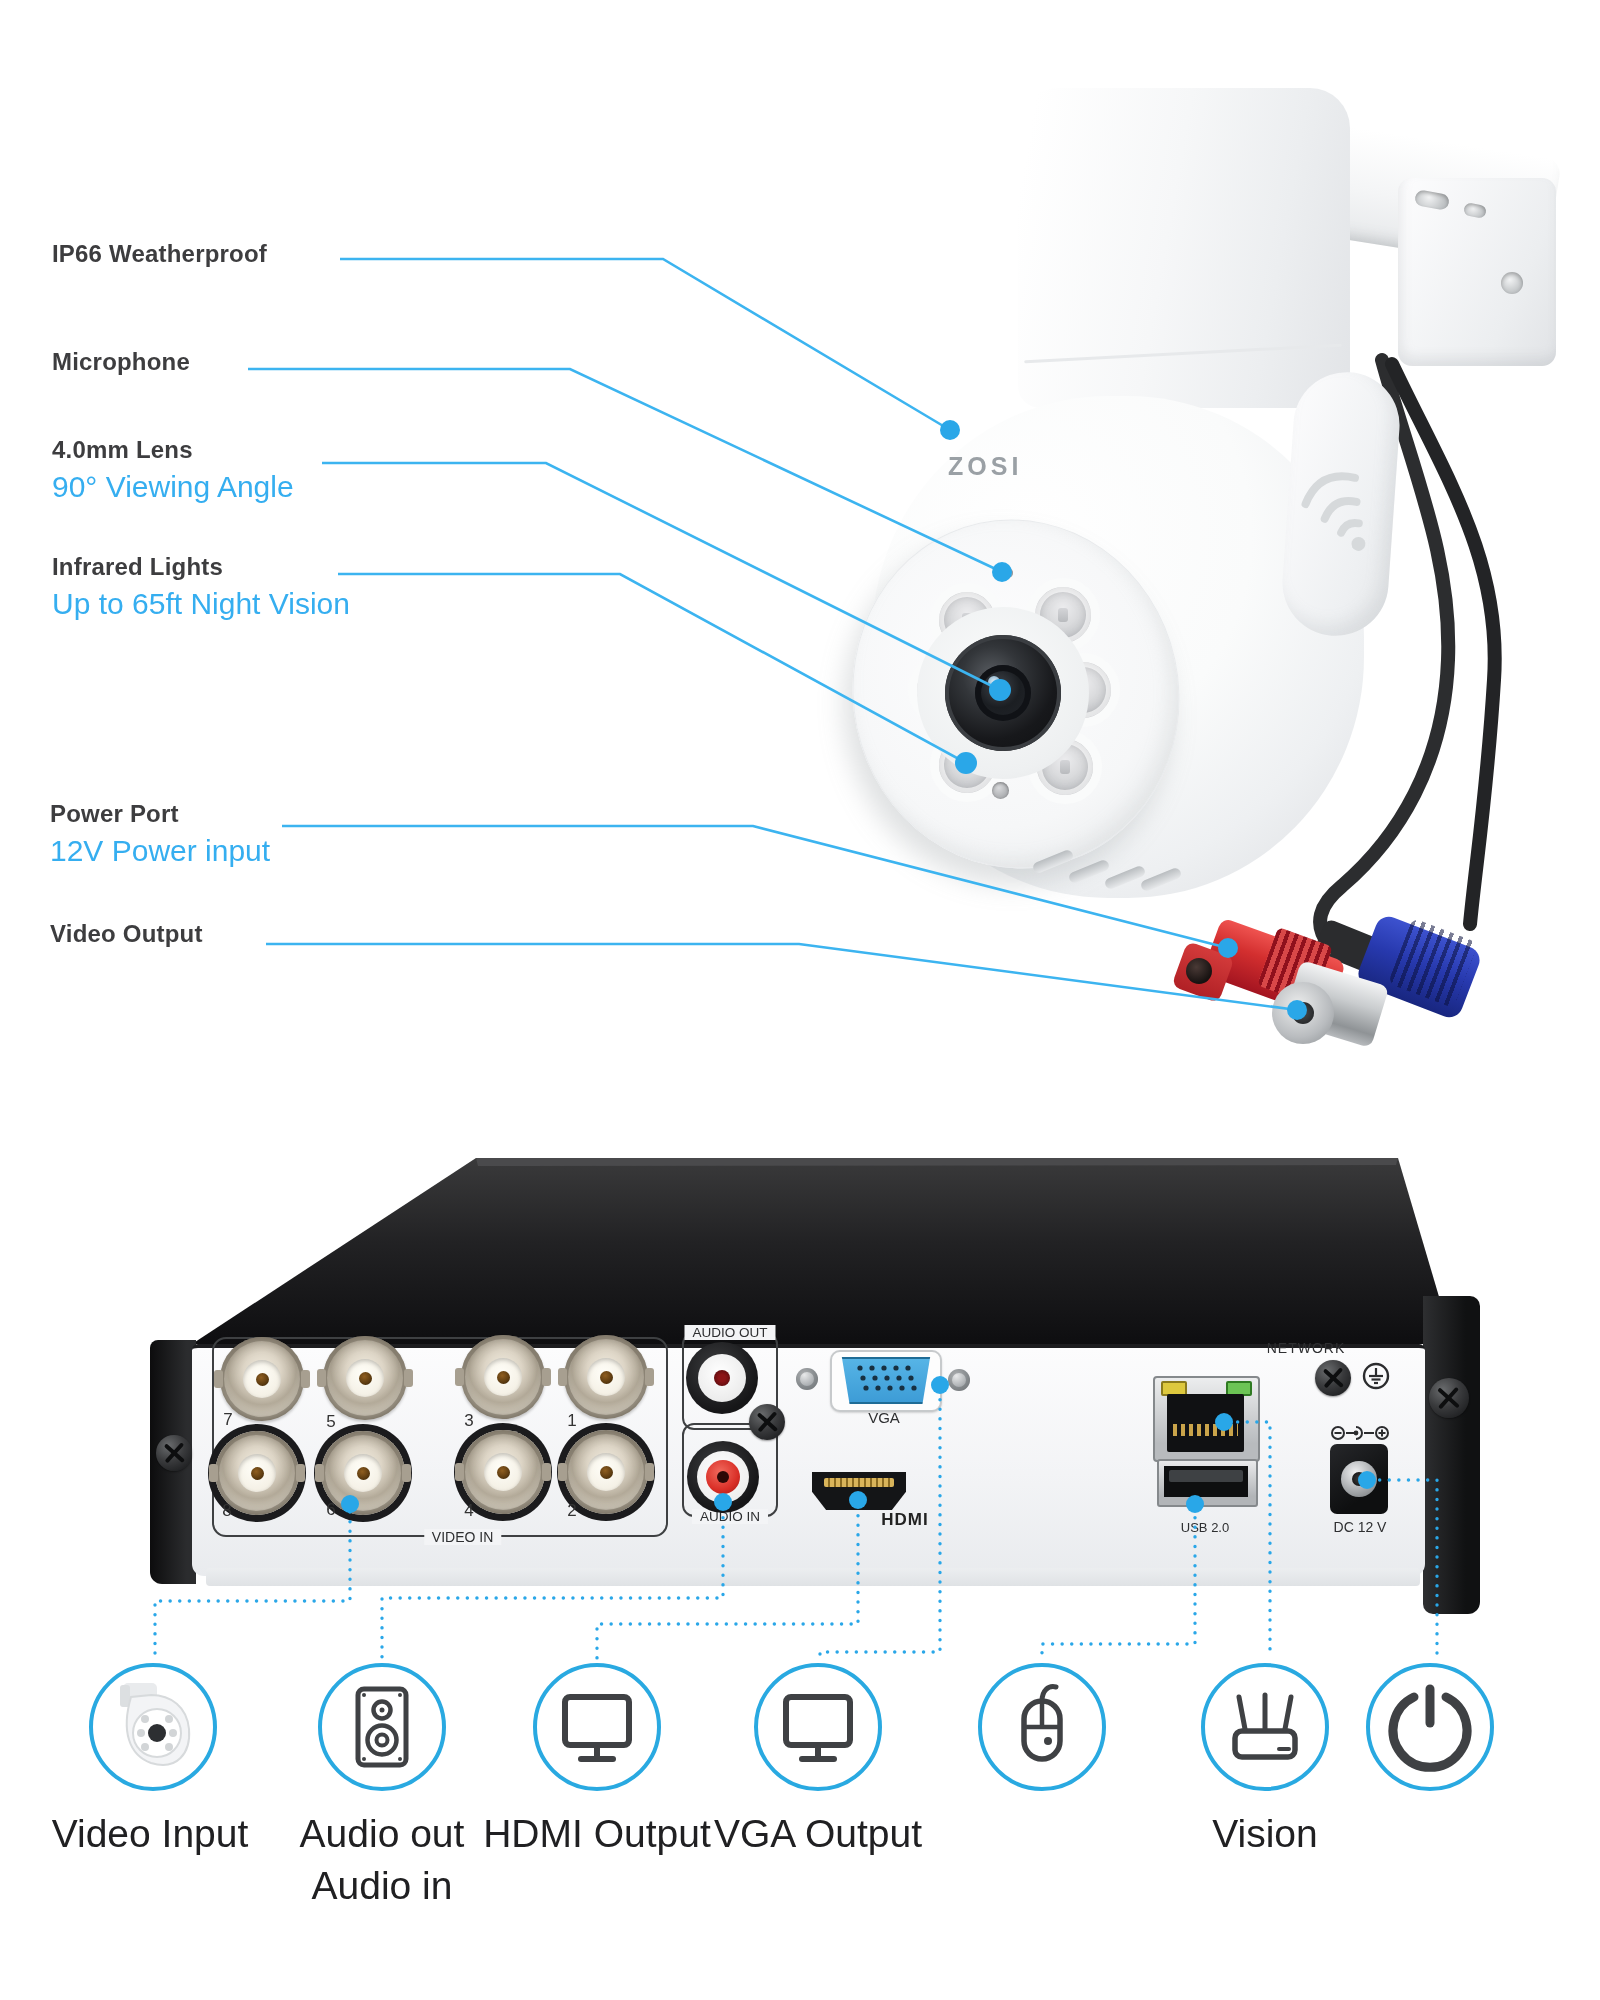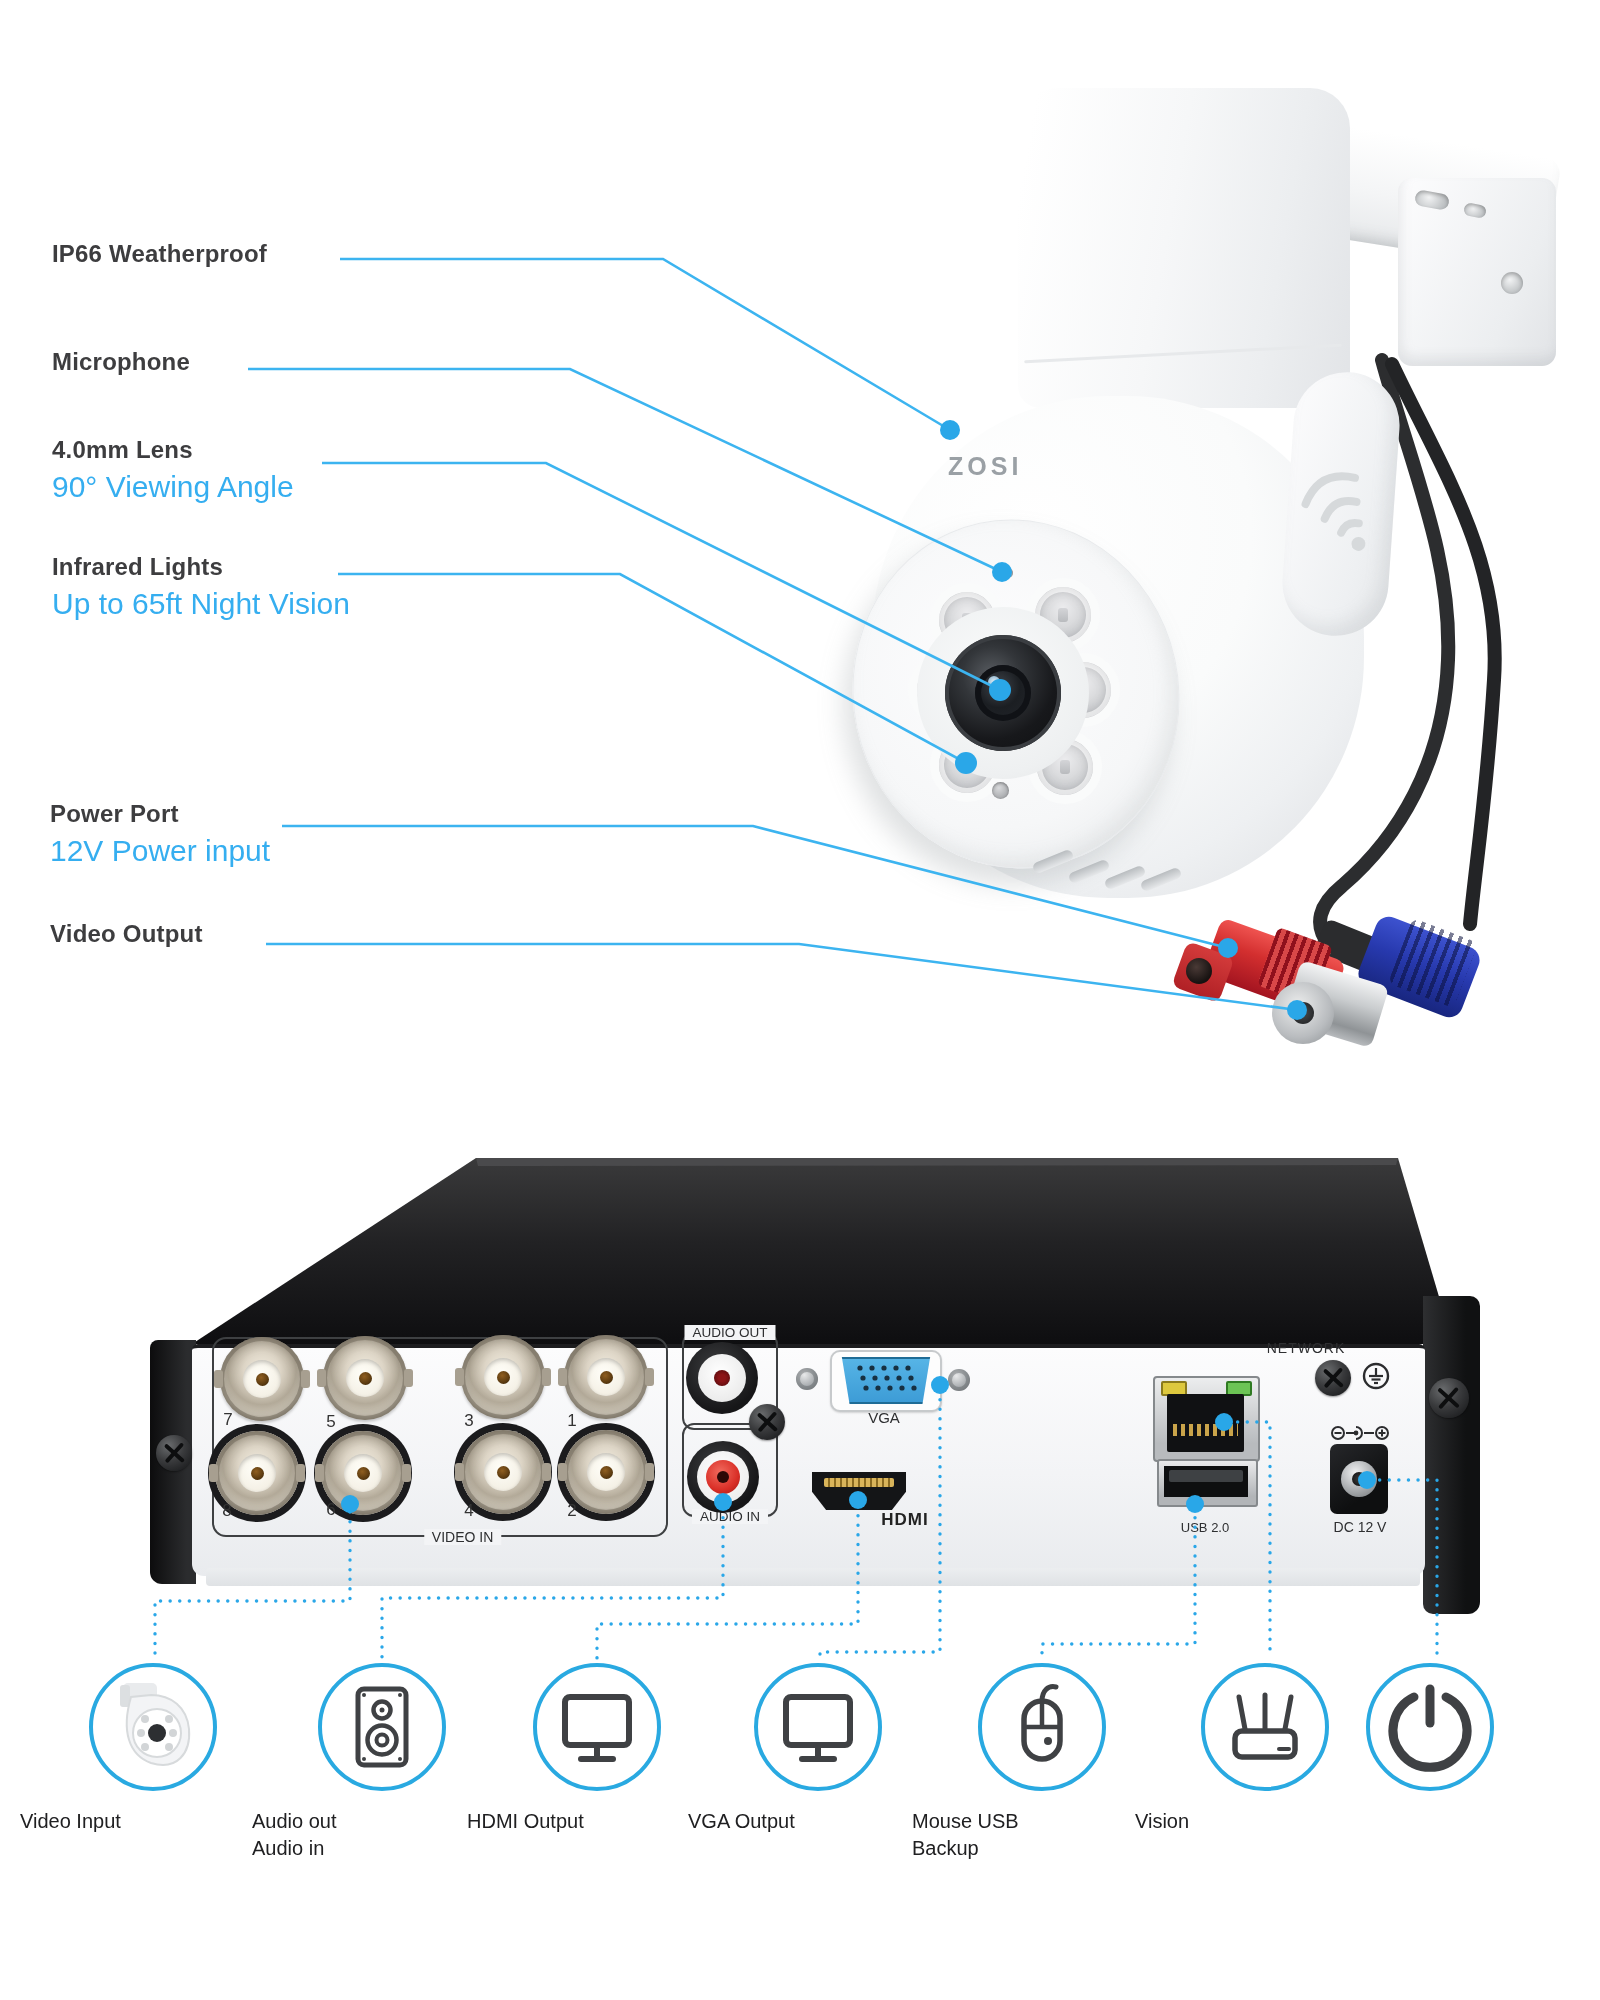--- a/index.html
+++ b/index.html
@@ -139,22 +139,22 @@
   .dc-jack{left:1330px;top:1444px;width:58px;height:70px;border-radius:7px;
     background:linear-gradient(145deg,#26272a,#0e0f10 70%);}
   .dc-ring{left:1341px;top:1461px;width:36px;height:36px;border-radius:50%;
     background:radial-gradient(circle at 40% 32%,#f0f1f2,#a9acaf 55%,#6f7376);}
   .dc-pin{left:1352px;top:1472px;width:14px;height:14px;border-radius:50%;
     background:radial-gradient(circle,#333 20%,#0a0a0b);}
 
   
   .legend-circle{position:absolute;width:128px;height:128px;border-radius:50%;
     border:4px solid #29a9e1;background:#fff;box-sizing:border-box;}
-  .legend-label{position:absolute;width:260px;transform:translateX(-50%);
-    font-size:20px;color:#202022;line-height:1.34;}
+  .legend-label{position:absolute;width:260px;transform:translateX(-50%);text-align:center;
+    font-size:39px;color:#202022;line-height:1.34;}
 </style>
 </head>
 <body>
 
 <div class="canvas">
 
   <div>
     <div class="abs arm"></div>
     <div class="abs plate"></div>
     <div class="abs hole" style="left:1501px;top:272px;width:22px;height:22px;"></div>
@@ -503,22 +503,18 @@
       <div>Audio in</div>
   </div>
   <div class="legend-label" style="left:597px;top:1808px;">
     <div>HDMI Output</div>
       <div></div>
   </div>
   <div class="legend-label" style="left:818px;top:1808px;">
     <div>VGA Output</div>
       <div></div>
   </div>
-  <div class="legend-label" style="left:1042px;top:1808px;">
-    <div>Mouse USB</div>
-      <div>Backup</div>
-  </div>
   <div class="legend-label" style="left:1265px;top:1808px;">
     <div>Vision</div>
       <div></div>
   </div>
 
 </div>
 
 </body></html>

